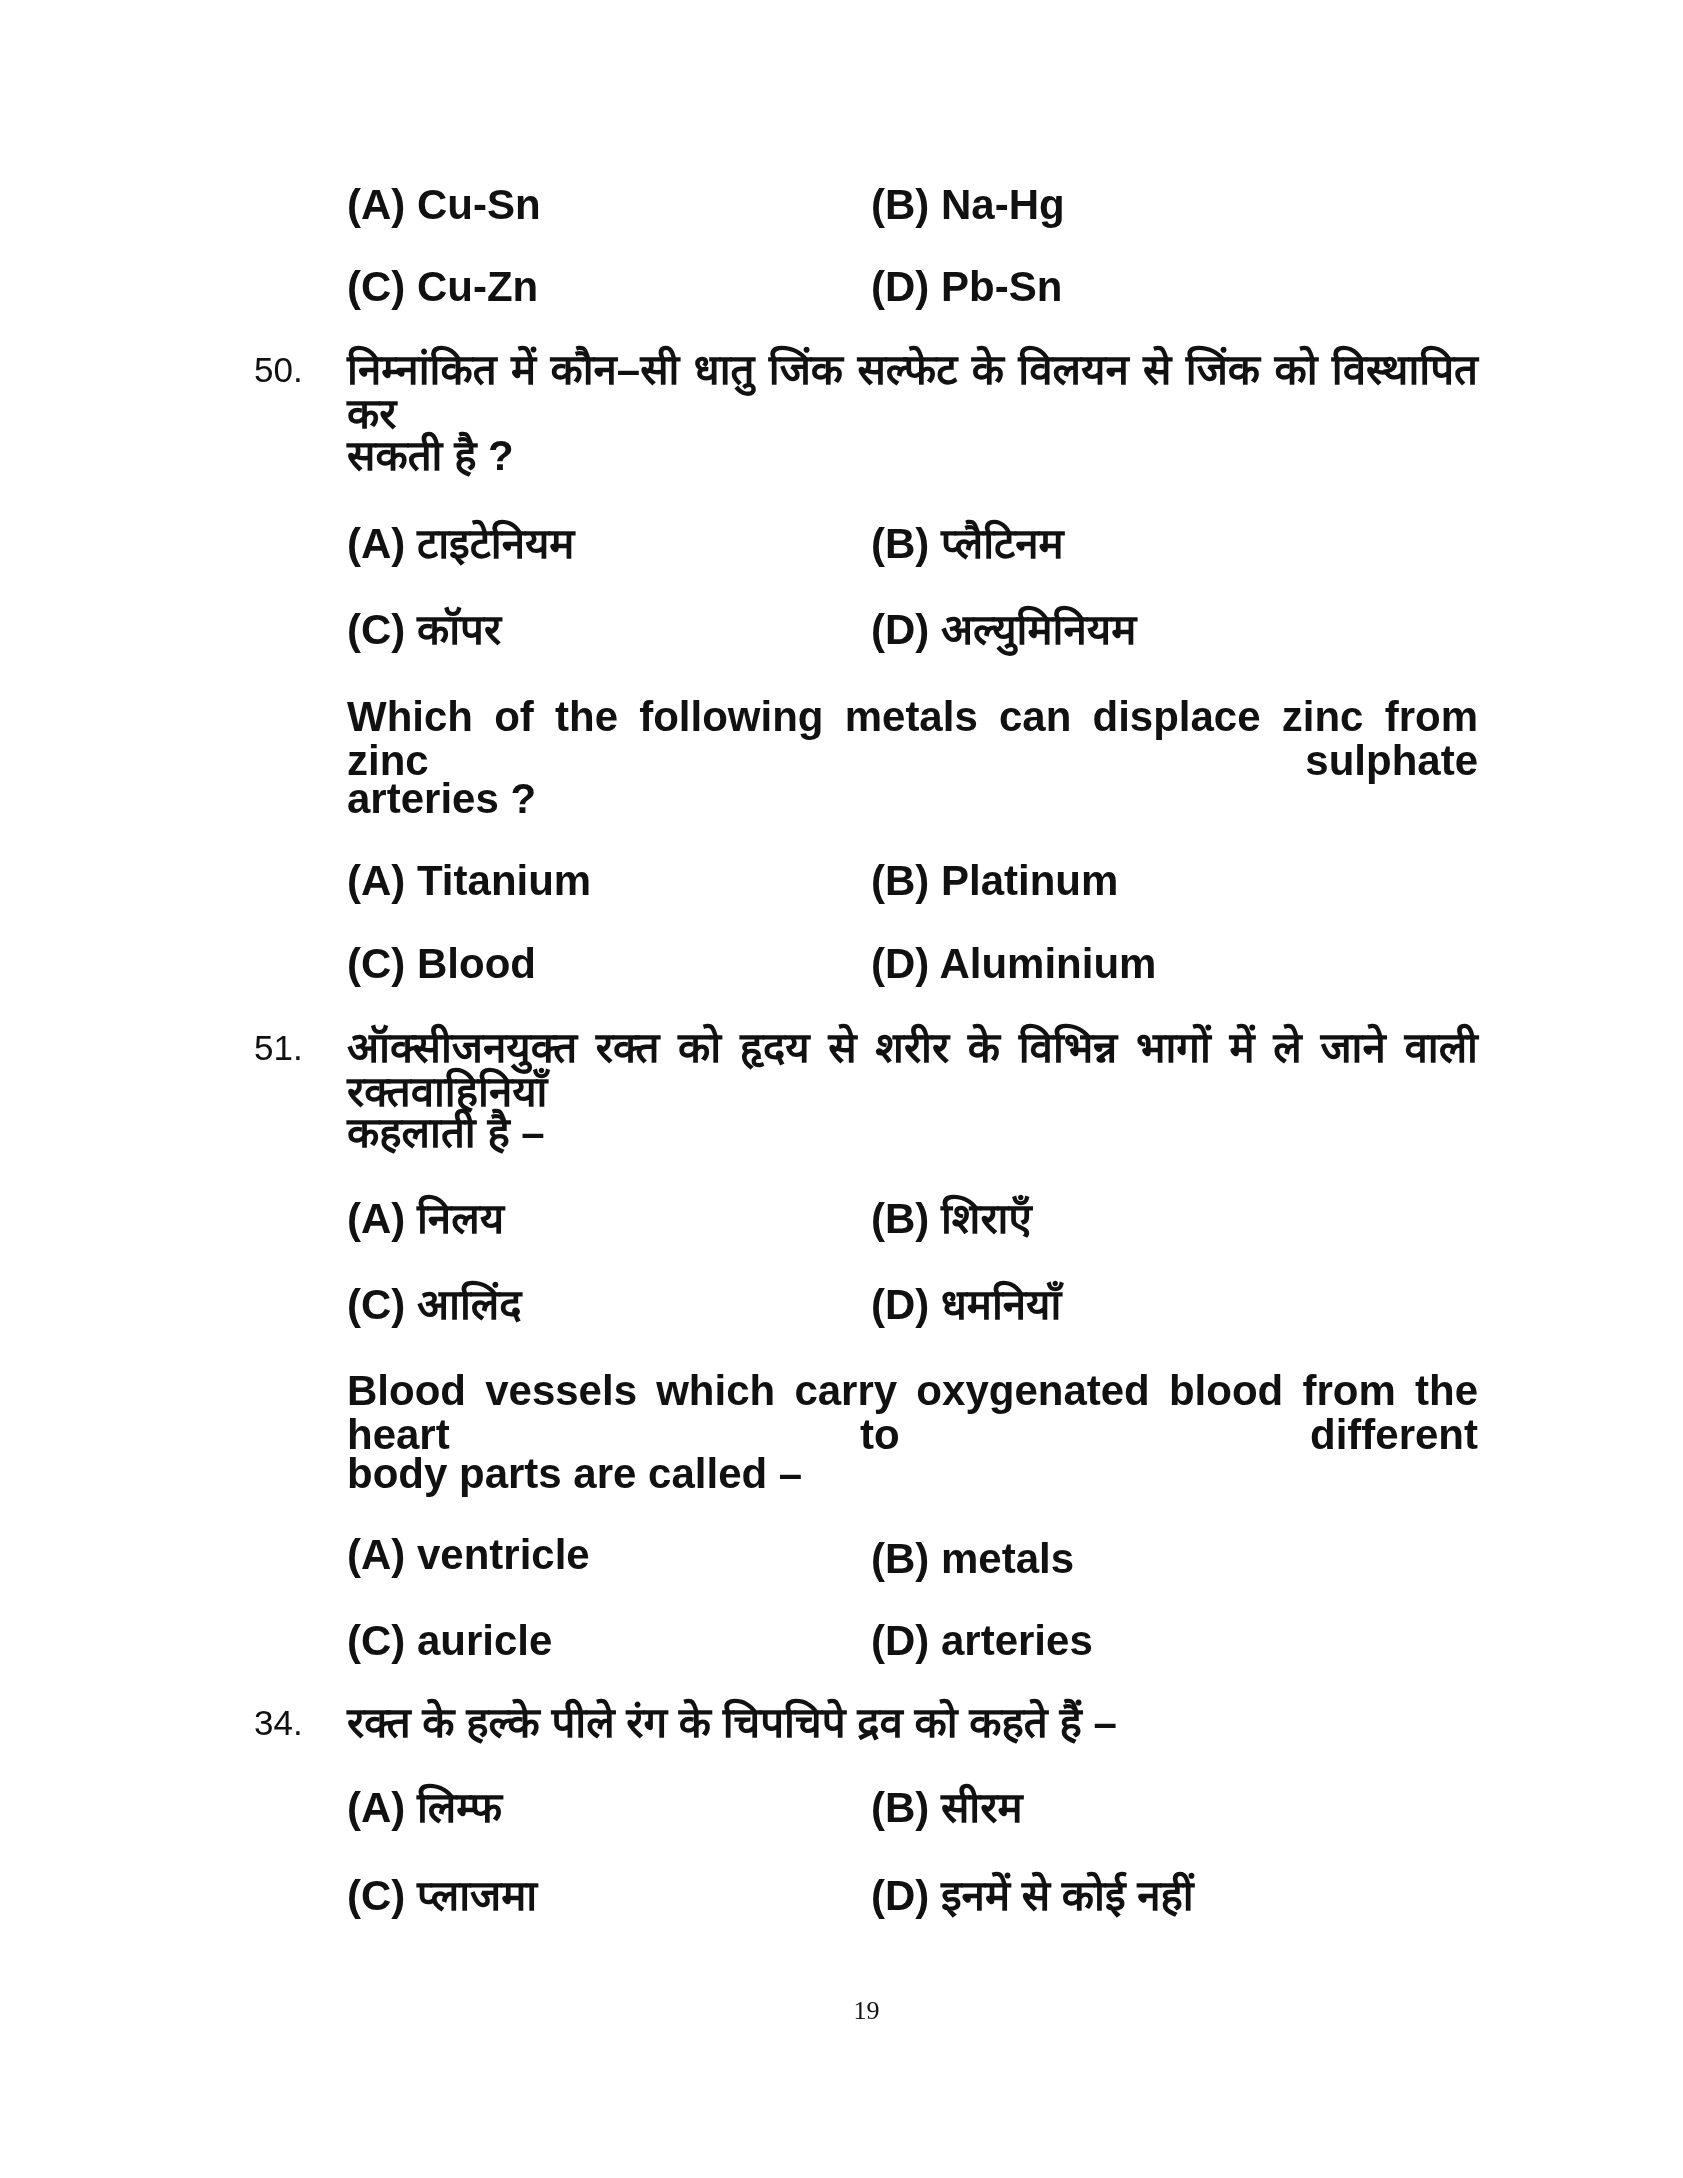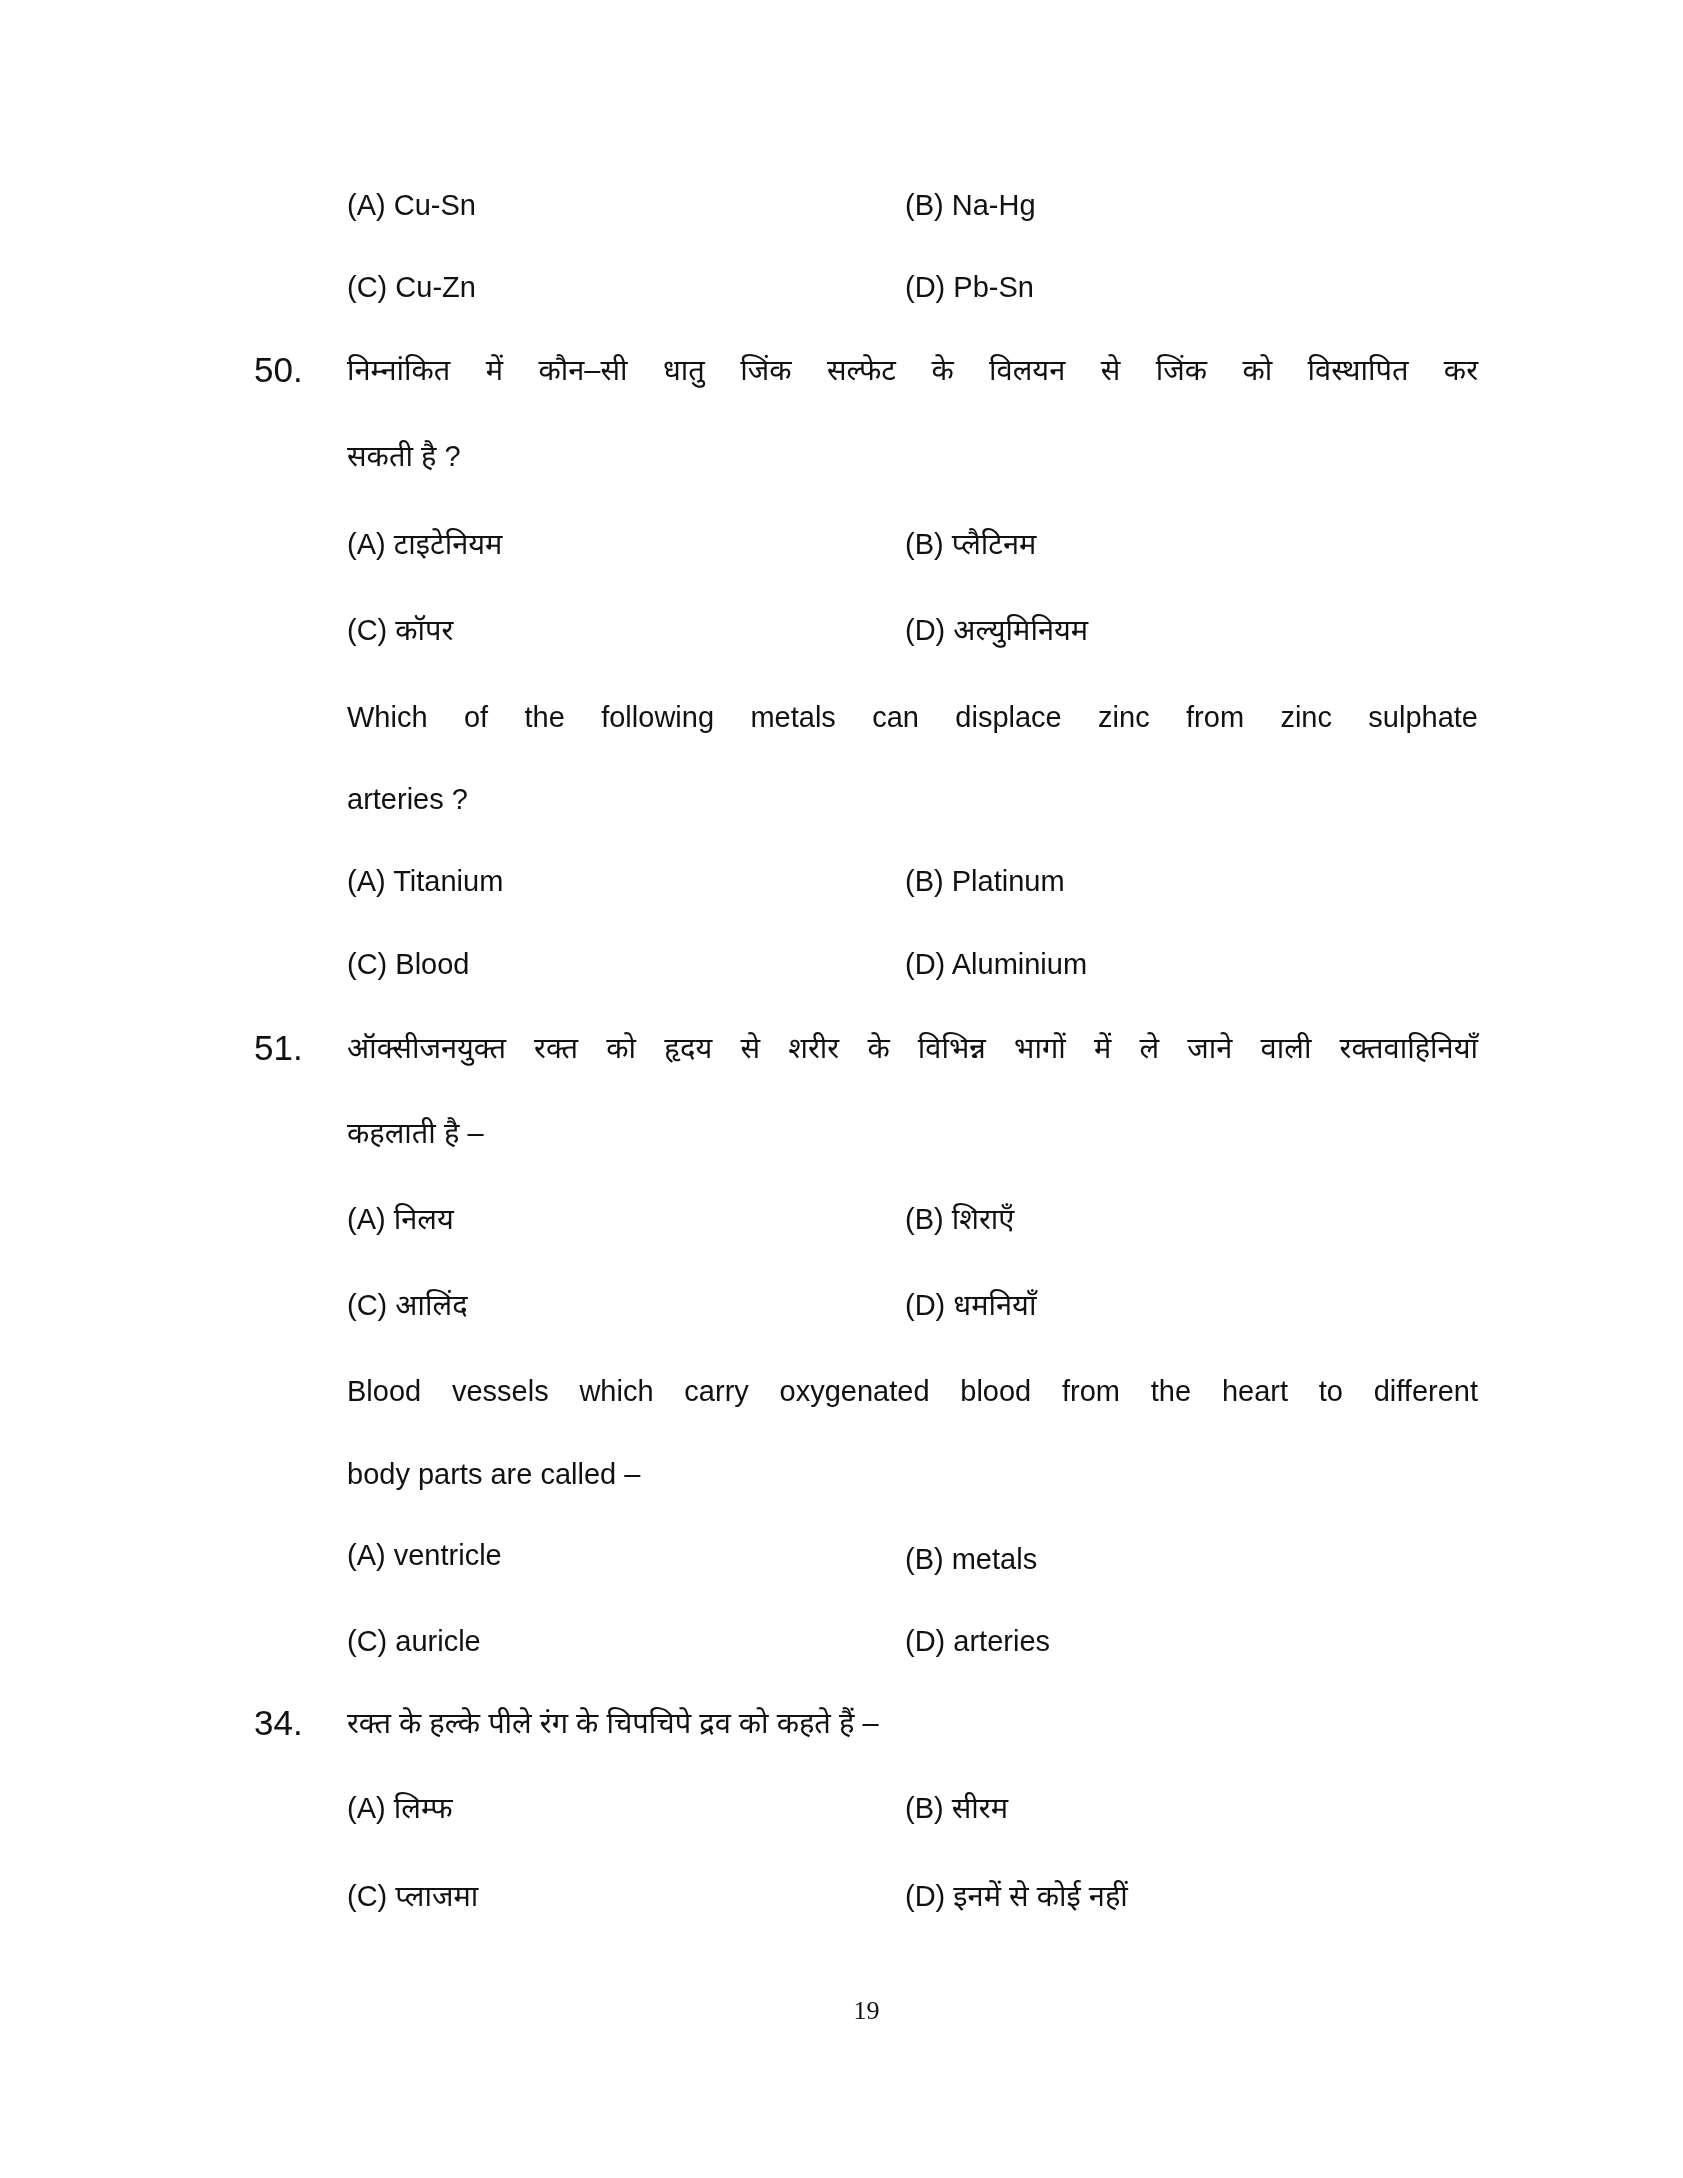--- a/index.html
+++ b/index.html
@@ -1,21 +1,21 @@
 <!DOCTYPE html>
 <html><head>
 <meta charset="utf-8">
 <style>
   html, body { margin: 0; padding: 0; background: #ffffff; }
   body { width: 1683px; height: 2178px; position: relative; overflow: hidden;
          font-family: "Liberation Sans", "DejaVu Sans", sans-serif; color: #111; }
-  .line { position: absolute; font-size: 29px; line-height: 44px; white-space: nowrap; }
+  .line { position: absolute; font-size: 42px; line-height: 44px; white-space: nowrap; font-weight: bold; }
   .qnum { position: absolute; left: 254px; font-size: 35px; line-height: 44px; }
   .colA { left: 347px; }
-  .colB { left: 905px; text-align: right; }
+  .colB { left: 871px; text-align: right; }
   .full { left: 347px; width: 1131px; text-align: justify; text-align-last: justify; white-space: normal; }
   .plain { left: 347px; }
   .pagenum { position: absolute; left: 0; width: 1733px; text-align: center; top: 1996px;
              font-family: "Liberation Serif", "DejaVu Serif", serif; font-size: 26px; }
 </style>
 </head>
 <body>
 
 <div>
   <div class="line colA" style="top:183px">(A) Cu-Sn</div>

